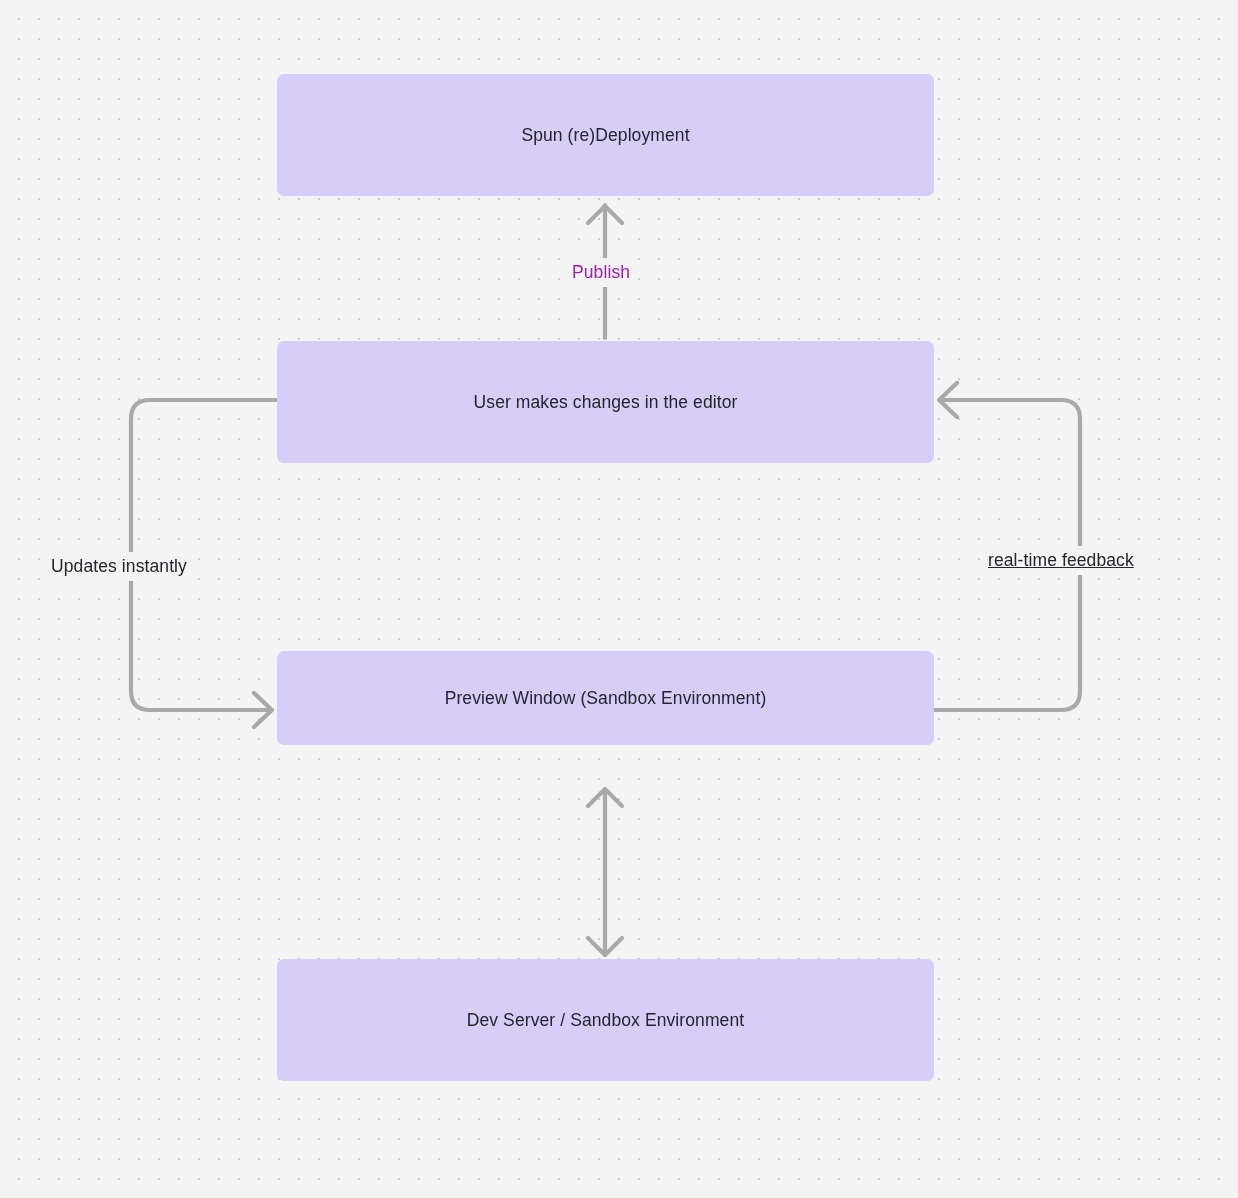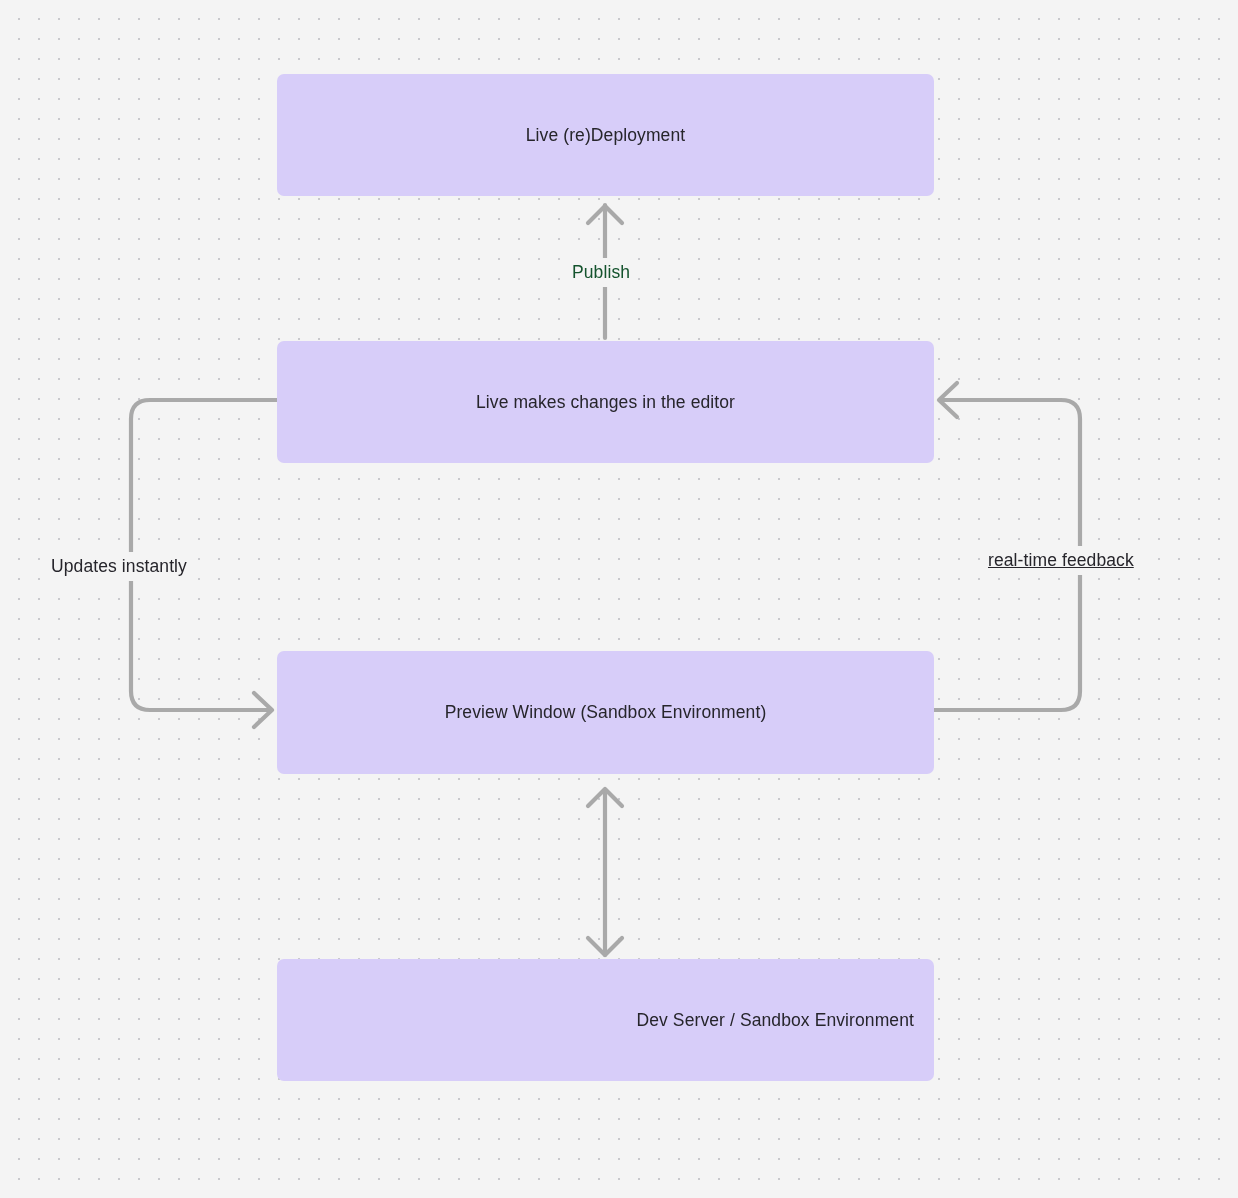--- a/index.html
+++ b/index.html
@@ -59,21 +59,21 @@
     font-size: 17.5px;
     line-height: 1.3;
     color: #26252b;
     text-align: center;
     letter-spacing: 0.1px;
     white-space: nowrap;
   }
 
   #node-live        { left: 277px; top: 74px;  width: 657px; height: 122px; }
   #node-editor      { left: 277px; top: 341px; width: 657px; height: 122px; }
-  #node-preview     { left: 277px; top: 651px; width: 657px; height: 123px; }
+  #node-preview     { left: 277px; top: 651px; width: 657px; height: 94px; }
   #node-devserver   { left: 277px; top: 959px; width: 657px; height: 122px; }
 
   
   .edge-label {
     position: absolute;
     font-size: 17.5px;
     line-height: 1.3;
     color: #26252b;
     white-space: nowrap;
     background-color: #f4f4f4;
@@ -108,35 +108,35 @@
     </g>
 
     <g>
       <line x1="605" y1="790" x2="605" y2="955" style="stroke: rgb(169, 169, 169);"></line>
       <polyline points="588,806 605,789 622,806" style="stroke: rgb(169, 169, 169);"></polyline>
       <polyline points="588,938 605,955 622,938" style="stroke: rgb(169, 169, 169);"></polyline>
     </g>
   </svg>
 
   <div id="node-live" class="node" style="background-color: rgb(215, 205, 249);">
-    <span class="node-label" style="color: rgb(38, 37, 43);">Live (re)Deployment</span>
+    <span class="node-label" style="color: rgb(38, 37, 43);">Spun (re)Deployment</span>
   </div>
 
   <div id="node-editor" class="node" style="background-color: rgb(215, 205, 249);">
-    <span class="node-label" style="color: rgb(38, 37, 43);">Live makes changes in the editor</span>
+    <span class="node-label" style="color: rgb(38, 37, 43);">User makes changes in the editor</span>
   </div>
 
   <div id="node-preview" class="node" style="background-color: rgb(215, 205, 249);">
     <span class="node-label" style="color: rgb(38, 37, 43);">Preview Window (Sandbox Environment)</span>
   </div>
 
-  <div id="node-devserver" class="node" style="background-color: rgb(215, 205, 249); justify-content: flex-end;">
+  <div id="node-devserver" class="node" style="background-color: rgb(215, 205, 249);">
     <span class="node-label" style="color: rgb(38, 37, 43);">Dev Server / Sandbox Environment</span>
   </div>
 
-  <div id="label-publish" class="edge-label" style="color: #14532d; background-color: rgb(244, 244, 244); text-align: center;">Publish</div>
+  <div id="label-publish" class="edge-label" style="color: #a21caf; background-color: rgb(244, 244, 244); text-align: center;">Publish</div>
 
   <div id="label-updates" class="edge-label" style="color: rgb(38, 37, 43); background-color: rgb(244, 244, 244); margin-top: 6px;">Updates instantly</div>
 
   <div id="label-realtime" class="edge-label" style="color: rgb(38, 37, 43); background-color: rgb(244, 244, 244);">real-time feedback</div>
 
 
 </div>
 
 </body></html>

